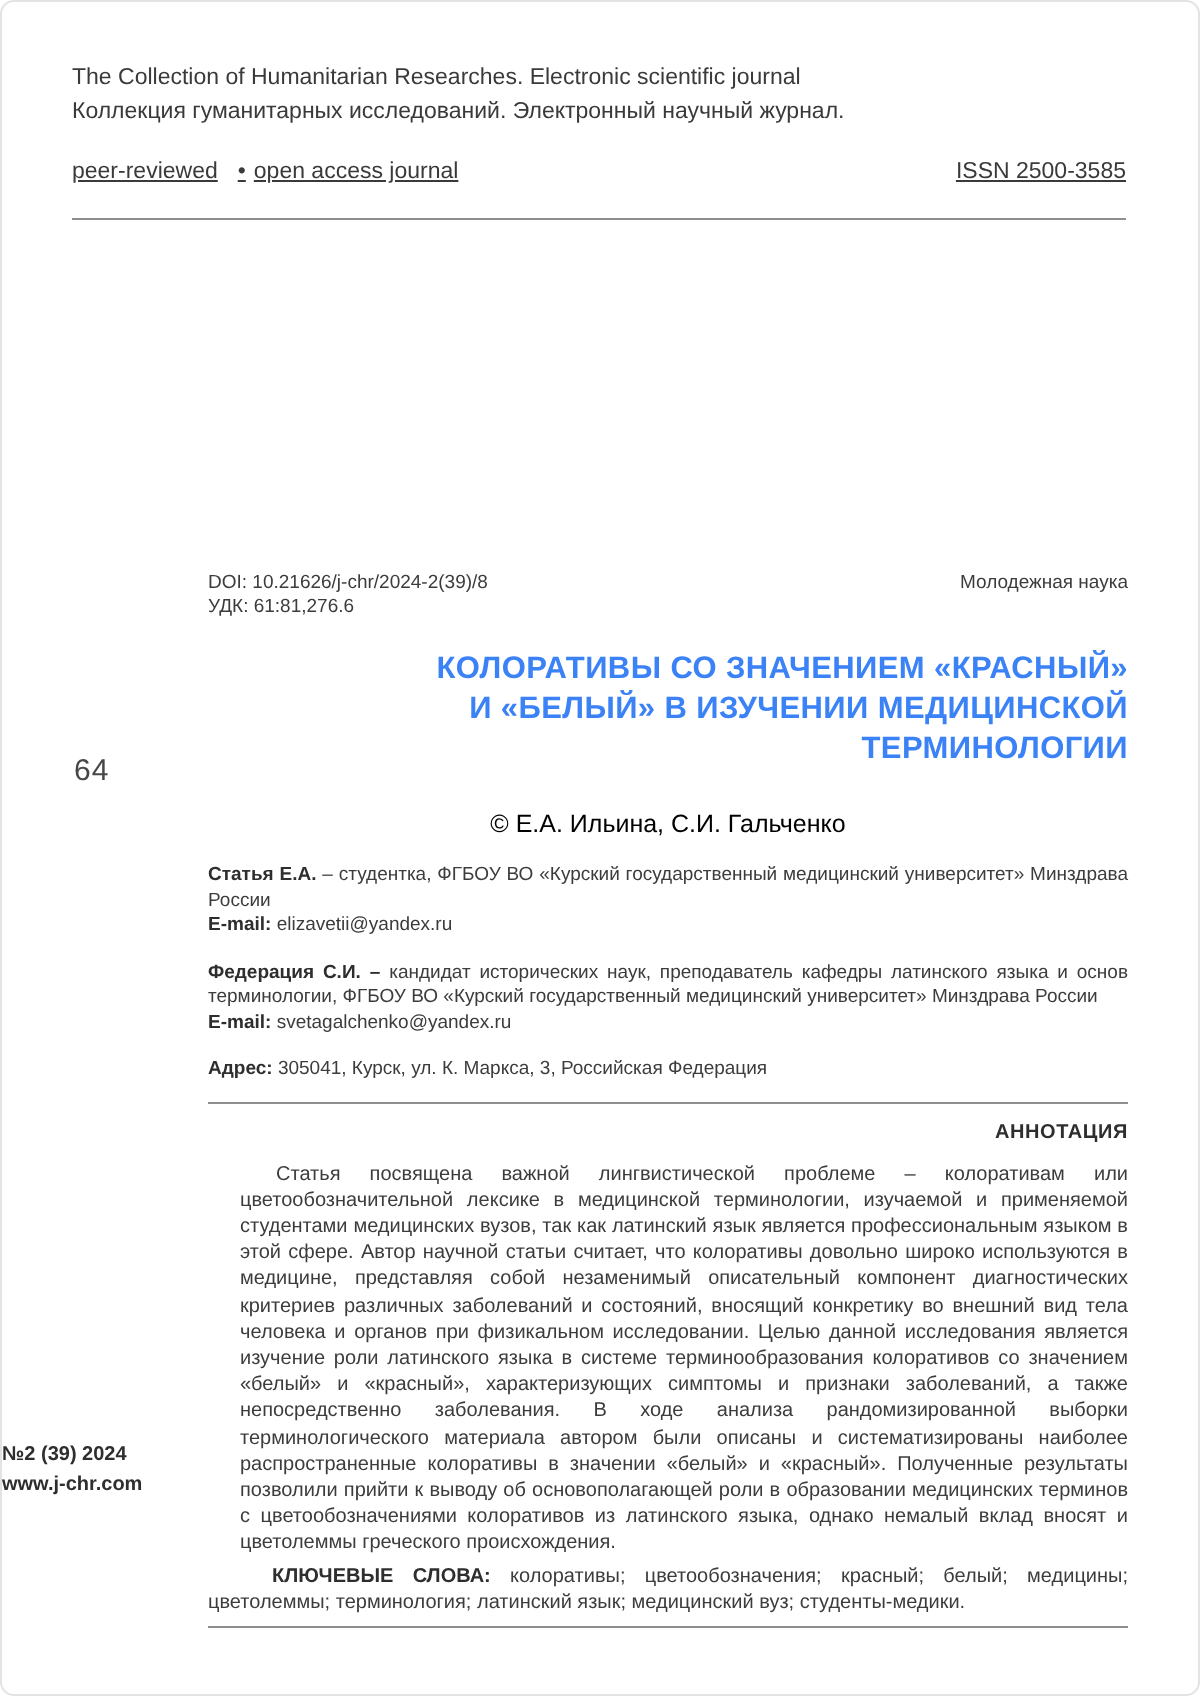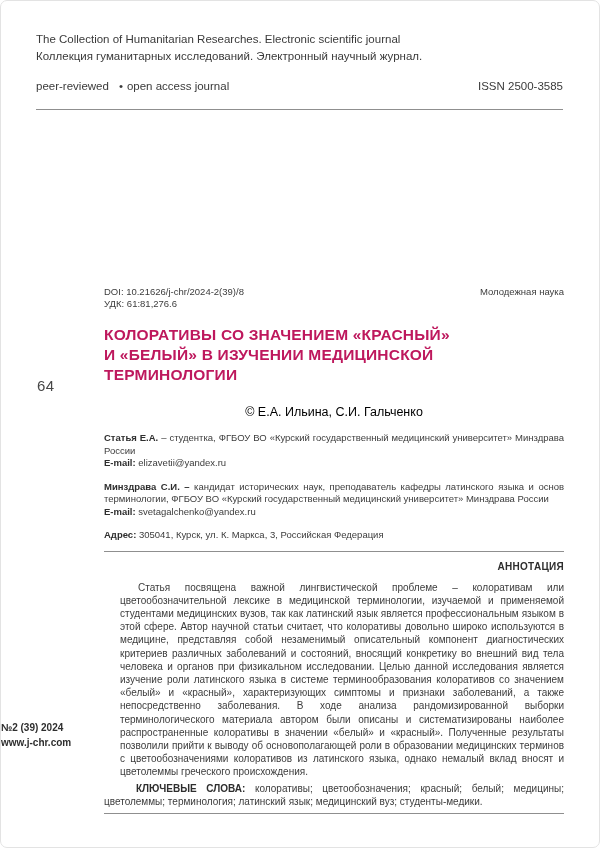--- a/index.html
+++ b/index.html
@@ -16,21 +16,21 @@
     position:absolute;inset:0;
     border:1px solid #e3e3e3;border-radius:7px;
     box-sizing:border-box;
     background:#ffffff;
   }
   
   .hdr{padding:30px 36px 0 35px;}
   .jt{font-size:11.5px;line-height:17px;color:#3a3a3a;}
   .access-row{
     display:flex;justify-content:space-between;align-items:center;
-    margin-top:15px;font-size:11.5px;color:#3a3a3a;
+    margin-top:15px;font-size:11.5px;color:#3a3a3a;text-decoration:underline;
   }
   .access-left span{margin-right:4px;}
   .access-left .bullet{margin:0 4px 0 6px;color:#3a3a3a;}
   .rule{border:0;border-top:1.6px solid #8f8f8f;height:0;}
   .header-rule{margin-top:17px;}
   
   .page-number{
     position:absolute;left:36px;top:376px;
     font-size:15px;color:#474747;letter-spacing:0.5px;text-align:center;
   }
@@ -41,22 +41,22 @@
   }
   
   .content{margin:0 35px 0 103px;}
   .meta-row{
     margin-top:176px;
     display:flex;justify-content:space-between;
     font-size:9.5px;line-height:12px;color:#3c3c3c;
   }
   .udk{font-size:9.5px;line-height:12px;color:#3c3c3c;}
   .title{
-    margin:15px 0 0 0;text-align:left;
-    font-size:15.5px;line-height:20px;font-weight:bold;color:#be185d;
+    margin:15px 0 0 0;text-align:right;
+    font-size:15.5px;line-height:20px;font-weight:bold;color:#3b82f6;
     letter-spacing:0.2px;
   }
   .title .tl{display:block;}
   .authors{margin-top:20px;text-align:center;font-size:12.5px;color:#000000;}
   .para{font-size:9.5px;line-height:12.5px;color:#3c3c3c;margin:0;}
   .author-bio{margin-top:13px;text-align:justify;}
   .author-bio2{margin-top:11px;text-align:justify;}
   .email-line{margin-top:0;}
   .address-line{margin-top:11px;}
   .mid-rule{margin-top:9px;}
@@ -118,21 +118,21 @@
     <p class="para author-bio">
       <b>Статья Е.А.</b>
       <span>– студентка, ФГБОУ ВО «Курский государственный медицинский университет» Минздрава России</span>
     </p>
     <p class="para email-line">
       <b>E-mail:</b>
       <span>elizavetii@yandex.ru</span>
     </p>
 
     <p class="para author-bio2">
-      <b>Минздрава С.И. –</b>
+      <b>Федерация С.И. –</b>
       <span>кандидат исторических наук, преподаватель кафедры латинского языка и основ терминологии, ФГБОУ ВО «Курский государственный медицинский университет» Минздрава России</span>
     </p>
     <p class="para email-line">
       <b>E-mail:</b>
       <span>svetagalchenko@yandex.ru</span>
     </p>
 
     <p class="para address-line">
       <b>Адрес:</b>
       <span>305041, Курск, ул. К. Маркса, 3, Российская Федерация</span>

